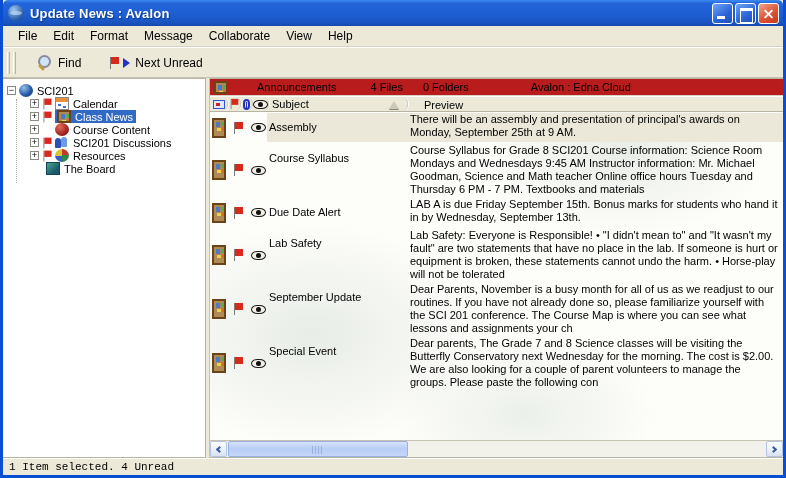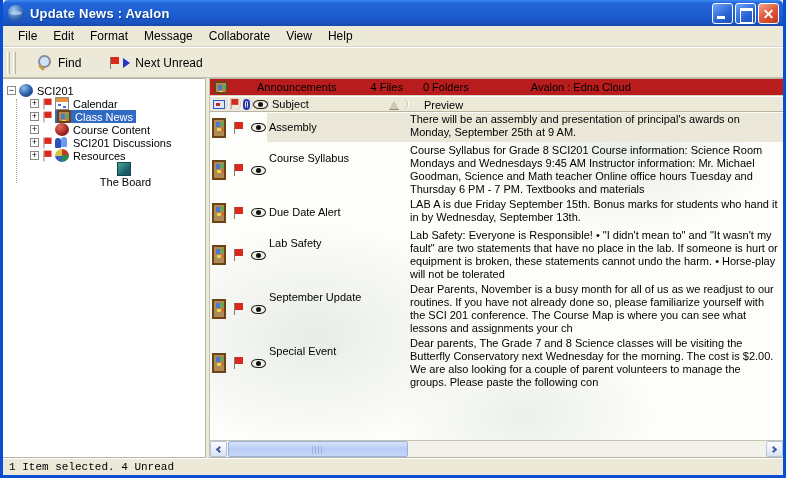--- a/index.html
+++ b/index.html
@@ -58,21 +58,21 @@
 
   
   .tree { width:203px; flex:0 0 203px; background:#fff; border:1px solid #b8b4a4;
     border-left:none; position:relative; font-size:11px; padding-top:5px; overflow:hidden; }
   .tree-vline { position:absolute; left:13px; top:20px; height:84px; border-left:1px dotted #a8a89c; }
   .trow { display:flex; align-items:center; height:13px; margin-bottom:0; white-space:nowrap; position:relative; }
   .trow .box { width:9px; height:9px; border:1px solid #8a8a82; background:#fff; font-size:9px; line-height:7px;
     text-align:center; color:#000; flex:0 0 9px; margin-right:3px; z-index:1; }
   .trow.root { padding-left:4px; }
   .trow.child { padding-left:27px; }
-  .trow.leaf  { padding-left:43px;flex-direction:column; }
+  .trow.leaf  { padding-left:43px; }
   .trow .flag { transform:scale(.9); margin-right:2px; }
   .ticon { width:14px; height:13px; margin-right:3px; flex:0 0 14px; position:relative; }
   .sel-wrap { display:flex; align-items:center; padding:0 2px; }
   .sel-wrap.selected { background:#316ac5; color:#fff; }
   .tlabel { padding:0 1px; }
 
   
   .i-globe { border-radius:50%; background:radial-gradient(circle at 35% 30%, #8fc0ea, #2a5ca8 55%, #0c2f6b); }
   .i-cal { background:#fdfdfd; border:1px solid #888; }
   .i-cal::before { content:""; position:absolute; left:0; top:0; right:0; height:4px; background:#e8903a; }

